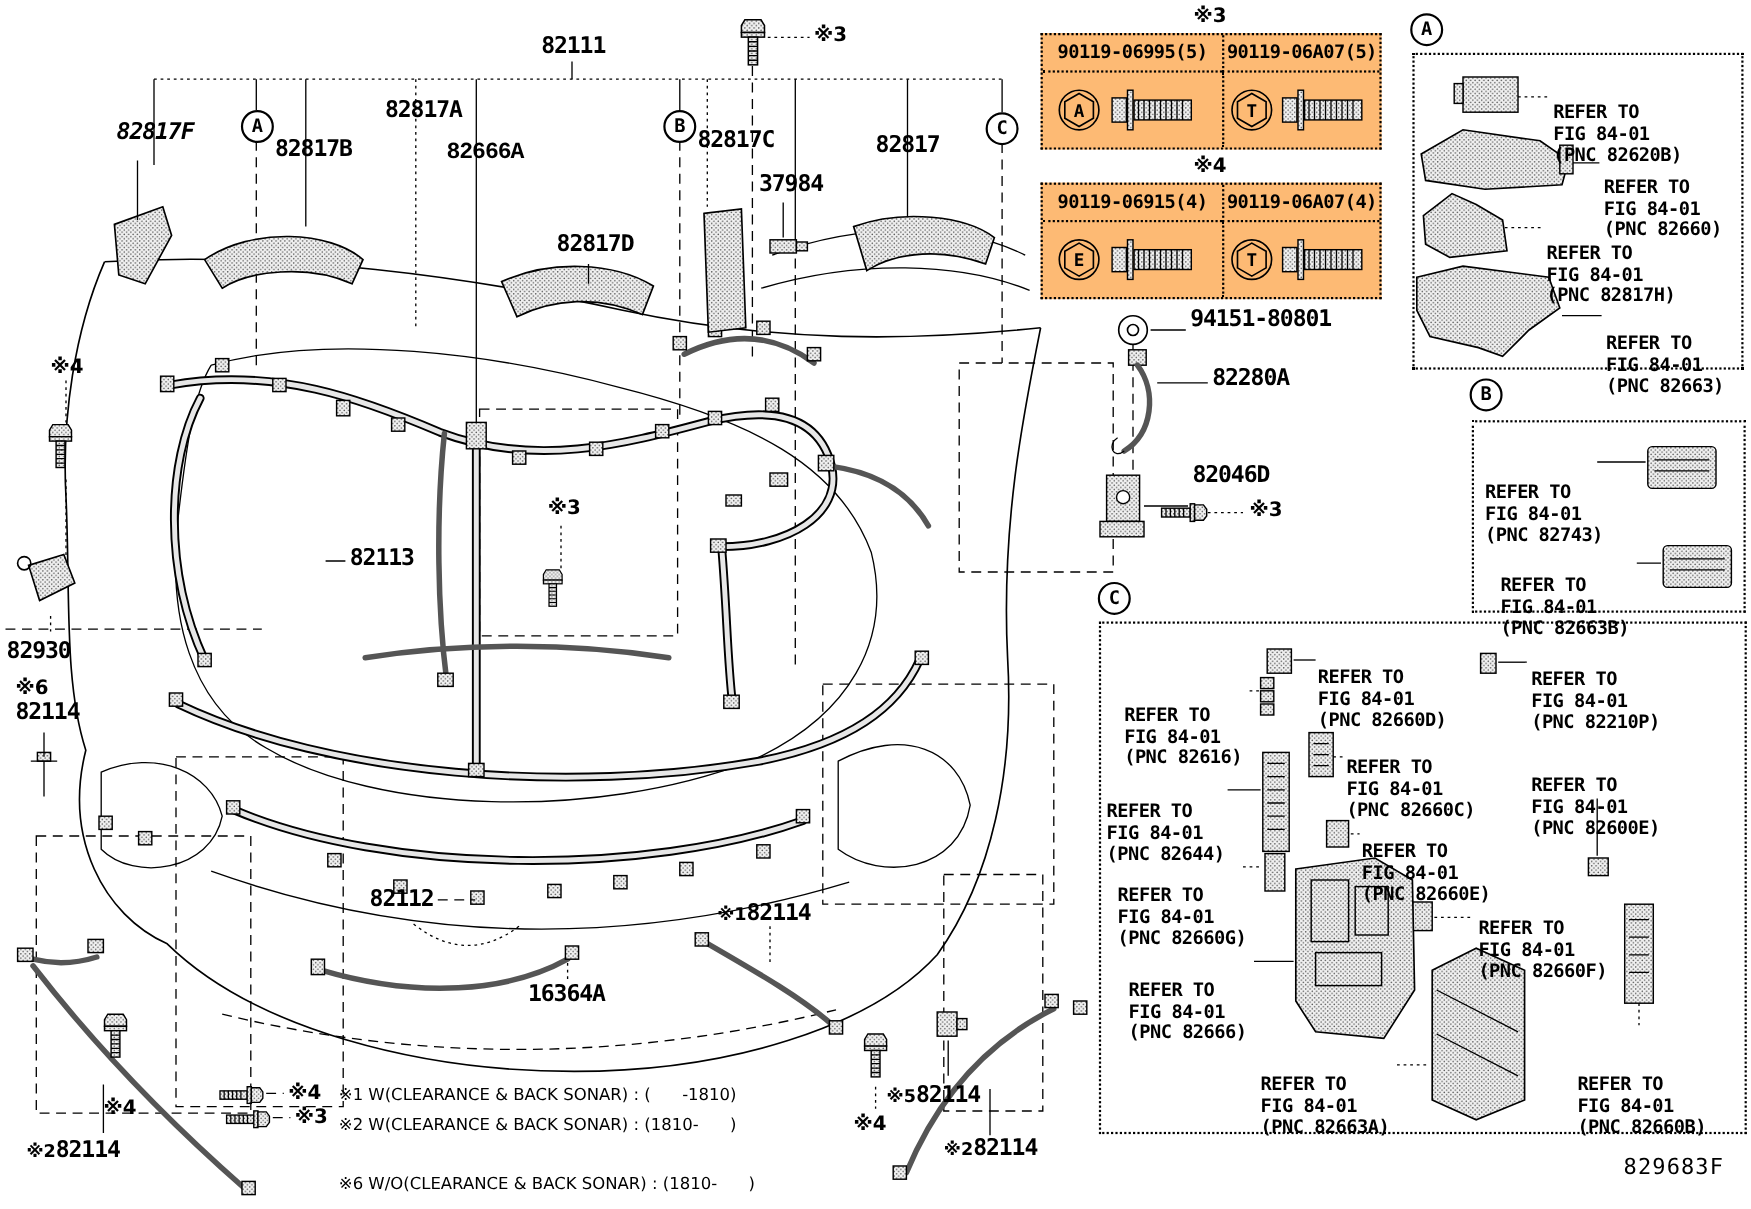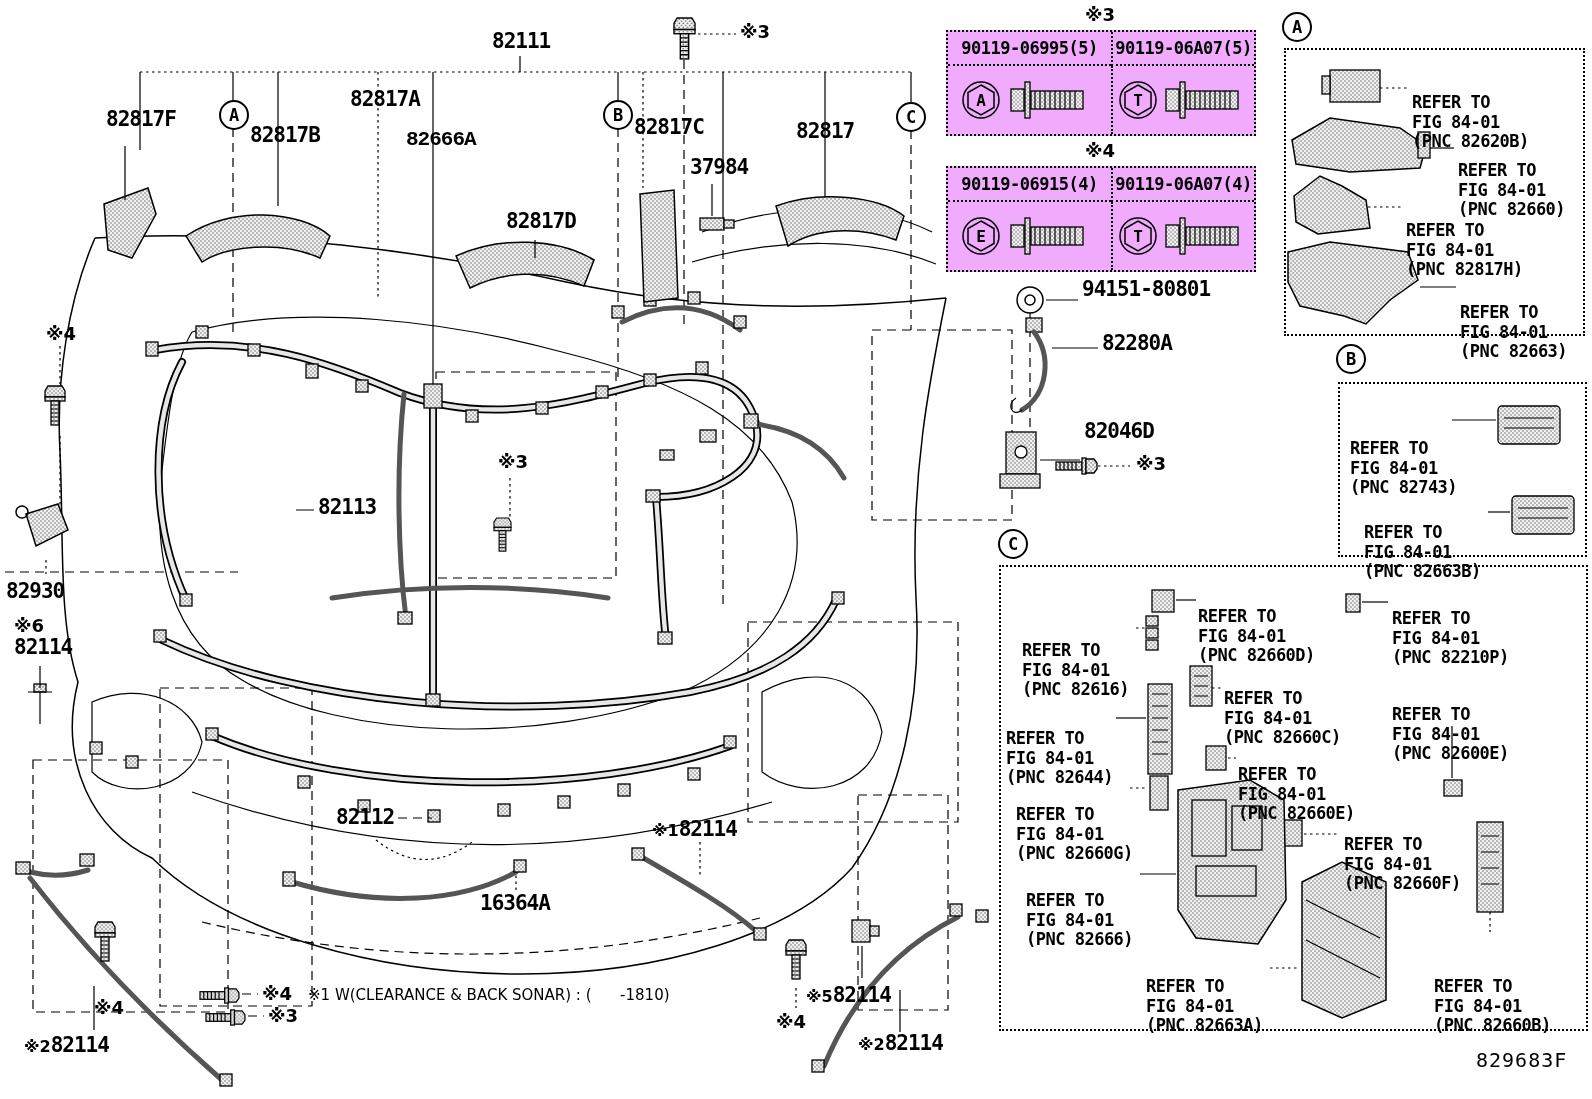--- a/index.html
+++ b/index.html
@@ -16,21 +16,21 @@
   .h3{fill:none;stroke:#555;stroke-width:5;stroke-linecap:round;}
   .cn{fill:url(#stip);stroke:#000;stroke-width:1.3;}
   .blob{fill:url(#stip);stroke:#000;stroke-width:1.5;}
   .lbl{position:absolute;font-weight:bold;font-size:21px;line-height:23px;letter-spacing:-1px;white-space:pre;}
   .mark{position:absolute;font-family:"DejaVu Sans",sans-serif;font-weight:bold;font-size:18px;line-height:20px;}
   .pre{font-family:"DejaVu Sans",sans-serif;font-size:16px;font-weight:bold;letter-spacing:0;}
   .ref{position:absolute;font-weight:bold;font-size:17px;line-height:19.5px;letter-spacing:-0.5px;white-space:pre;}
   .balloon{position:absolute;width:26px;height:26px;border:2px solid #000;border-radius:50%;
            text-align:center;font-weight:bold;font-size:17px;line-height:26px;background:#fff;}
   .pbox{position:absolute;border:2px dotted #000;background:transparent;}
-  .ftable{position:absolute;width:306px;border:2px dotted #000;display:grid;grid-template-columns:163px 143px;background:#f0abfc;}
+  .ftable{position:absolute;width:306px;border:2px dotted #000;display:grid;grid-template-columns:163px 143px;background:#fdba74;}
   .fhead{border-bottom:2px dotted #000;font-weight:bold;font-size:17px;letter-spacing:-0.5px;
          text-align:center;line-height:32px;height:32px;white-space:pre;}
   .fhead.r,.fcell.r{border-left:2px dotted #000;}
   .fcell{height:68px;display:flex;align-items:center;justify-content:center;}
   .fnote{position:absolute;width:90px;text-align:center;font-family:"DejaVu Sans",sans-serif;
          font-weight:bold;font-size:18px;}
   .note{position:absolute;font-family:"DejaVu Sans",sans-serif;font-size:15px;line-height:27px;white-space:pre;}
   .figcode{position:absolute;font-size:20px;letter-spacing:1px;}
   .headletter{font:bold 16px "DejaVu Sans Mono",monospace;text-anchor:middle;}
 </style>
@@ -314,21 +314,21 @@
   </svg>
 
   <div class="balloon" style="left:219px;top:100px;">A</div>
   <div class="balloon" style="left:603px;top:100px;">B</div>
   <div class="balloon" style="left:896px;top:102px;">C</div>
   <div class="balloon" style="left:1282px;top:12px;">A</div>
   <div class="balloon" style="left:1336px;top:344px;">B</div>
   <div class="balloon" style="left:998px;top:529px;">C</div>
 
   <div class="lbl" style="left:492px;top:30px;">82111</div>
-  <div class="lbl" style="left:106px;top:108px;">82817F</div>
+  <div class="lbl" style="left:106px;top:108px;font-style:italic;">82817F</div>
   <div class="lbl" style="left:250px;top:124px;">82817B</div>
   <div class="lbl" style="left:350px;top:88px;">82817A</div>
   <div class="lbl" style="left:406px;top:128px;font-family:Liberation Mono, monospace;">82666A</div>
   <div class="lbl" style="left:506px;top:210px;">82817D</div>
   <div class="lbl" style="left:634px;top:116px;">82817C</div>
   <div class="lbl" style="left:690px;top:156px;">37984</div>
   <div class="lbl" style="left:796px;top:120px;">82817</div>
   <div class="mark" style="left:740px;top:22px;">※3</div>
   <div class="lbl" style="left:1082px;top:278px;">94151-80801</div>
   <div class="lbl" style="left:1102px;top:332px;">82280A</div>
@@ -447,14 +447,16 @@
   <div class="ref" style="left:1344px;top:796px;">
     <div>REFER TO</div><div>FIG 84-01</div><div>(PNC 82660F)</div></div>
   <div class="ref" style="left:1026px;top:852px;">
     <div>REFER TO</div><div>FIG 84-01</div><div>(PNC 82666)</div></div>
   <div class="ref" style="left:1146px;top:938px;">
     <div>REFER TO</div><div>FIG 84-01</div><div>(PNC 82663A)</div></div>
   <div class="ref" style="left:1434px;top:938px;">
     <div>REFER TO</div><div>FIG 84-01</div><div>(PNC 82660B)</div></div>
 
   <div class="note" style="left:308px;top:982px;">※1 W(CLEARANCE &amp; BACK SONAR) : (      -1810)</div>
+  <div class="note" style="left:308px;top:1009px;">※2 W(CLEARANCE &amp; BACK SONAR) : (1810-      )</div>
+  <div class="note" style="left:308px;top:1063px;">※6 W/O(CLEARANCE &amp; BACK SONAR) : (1810-      )</div>
 
 </div>
 
 </body></html>

